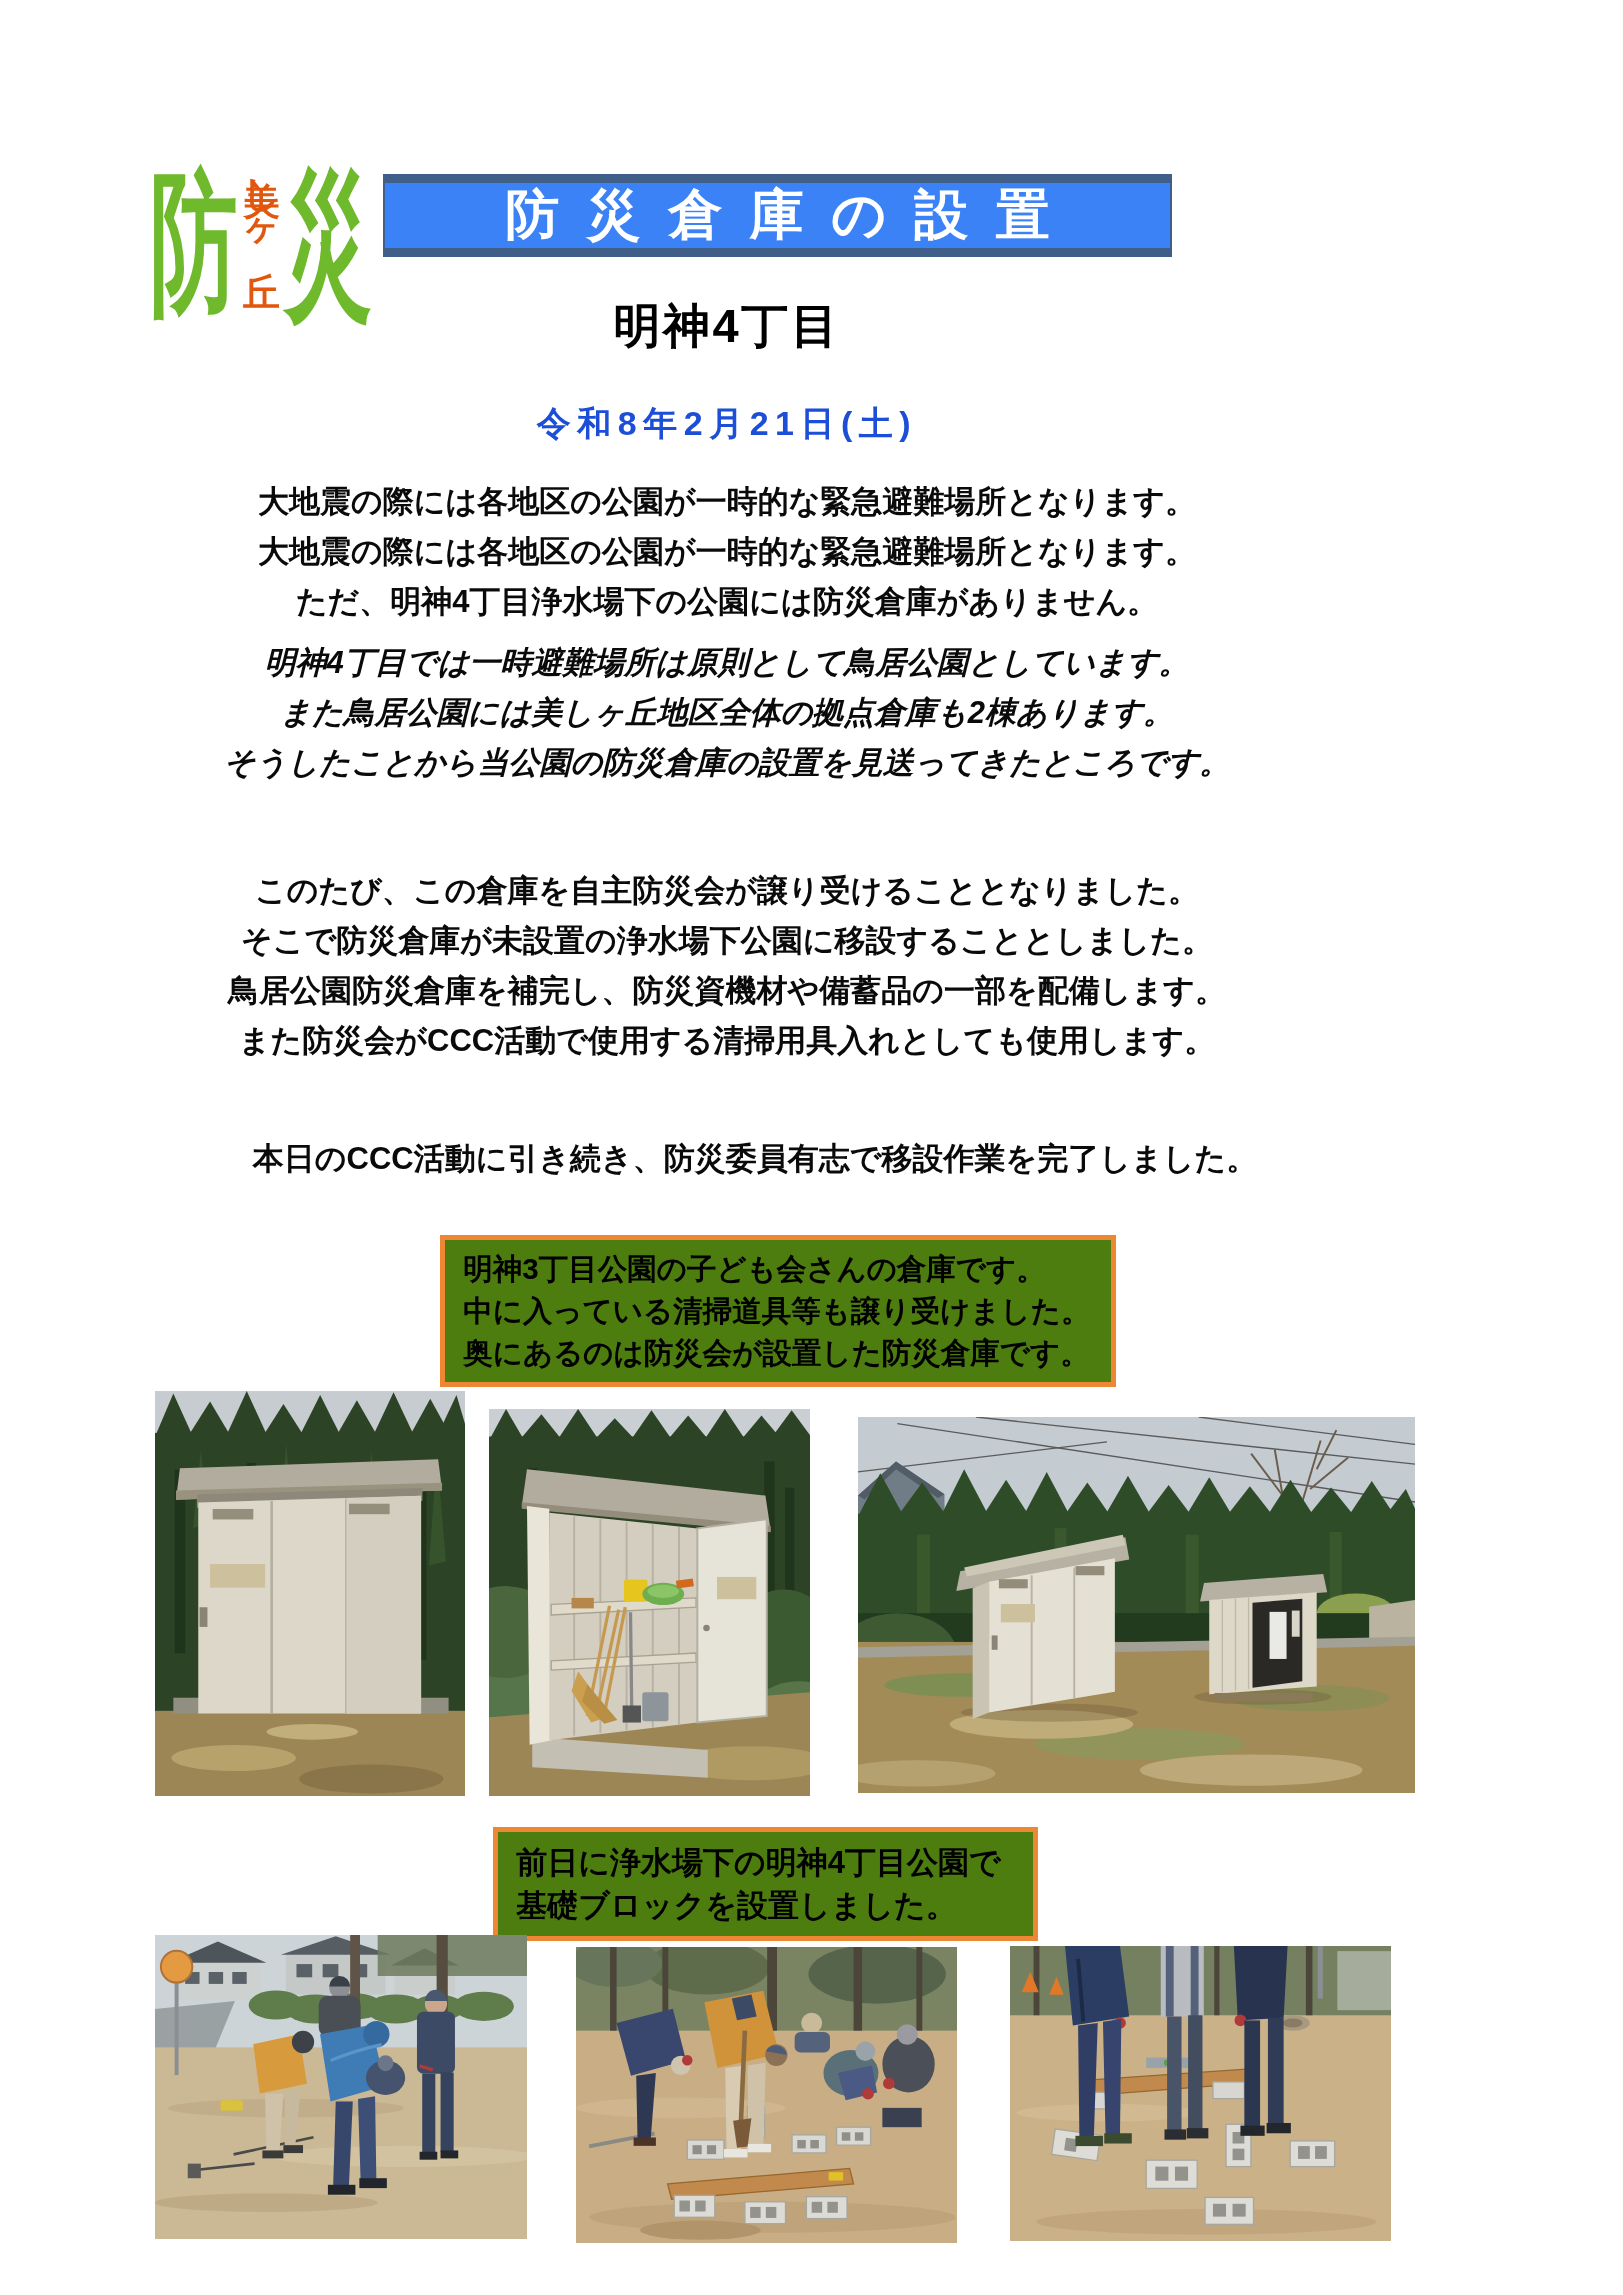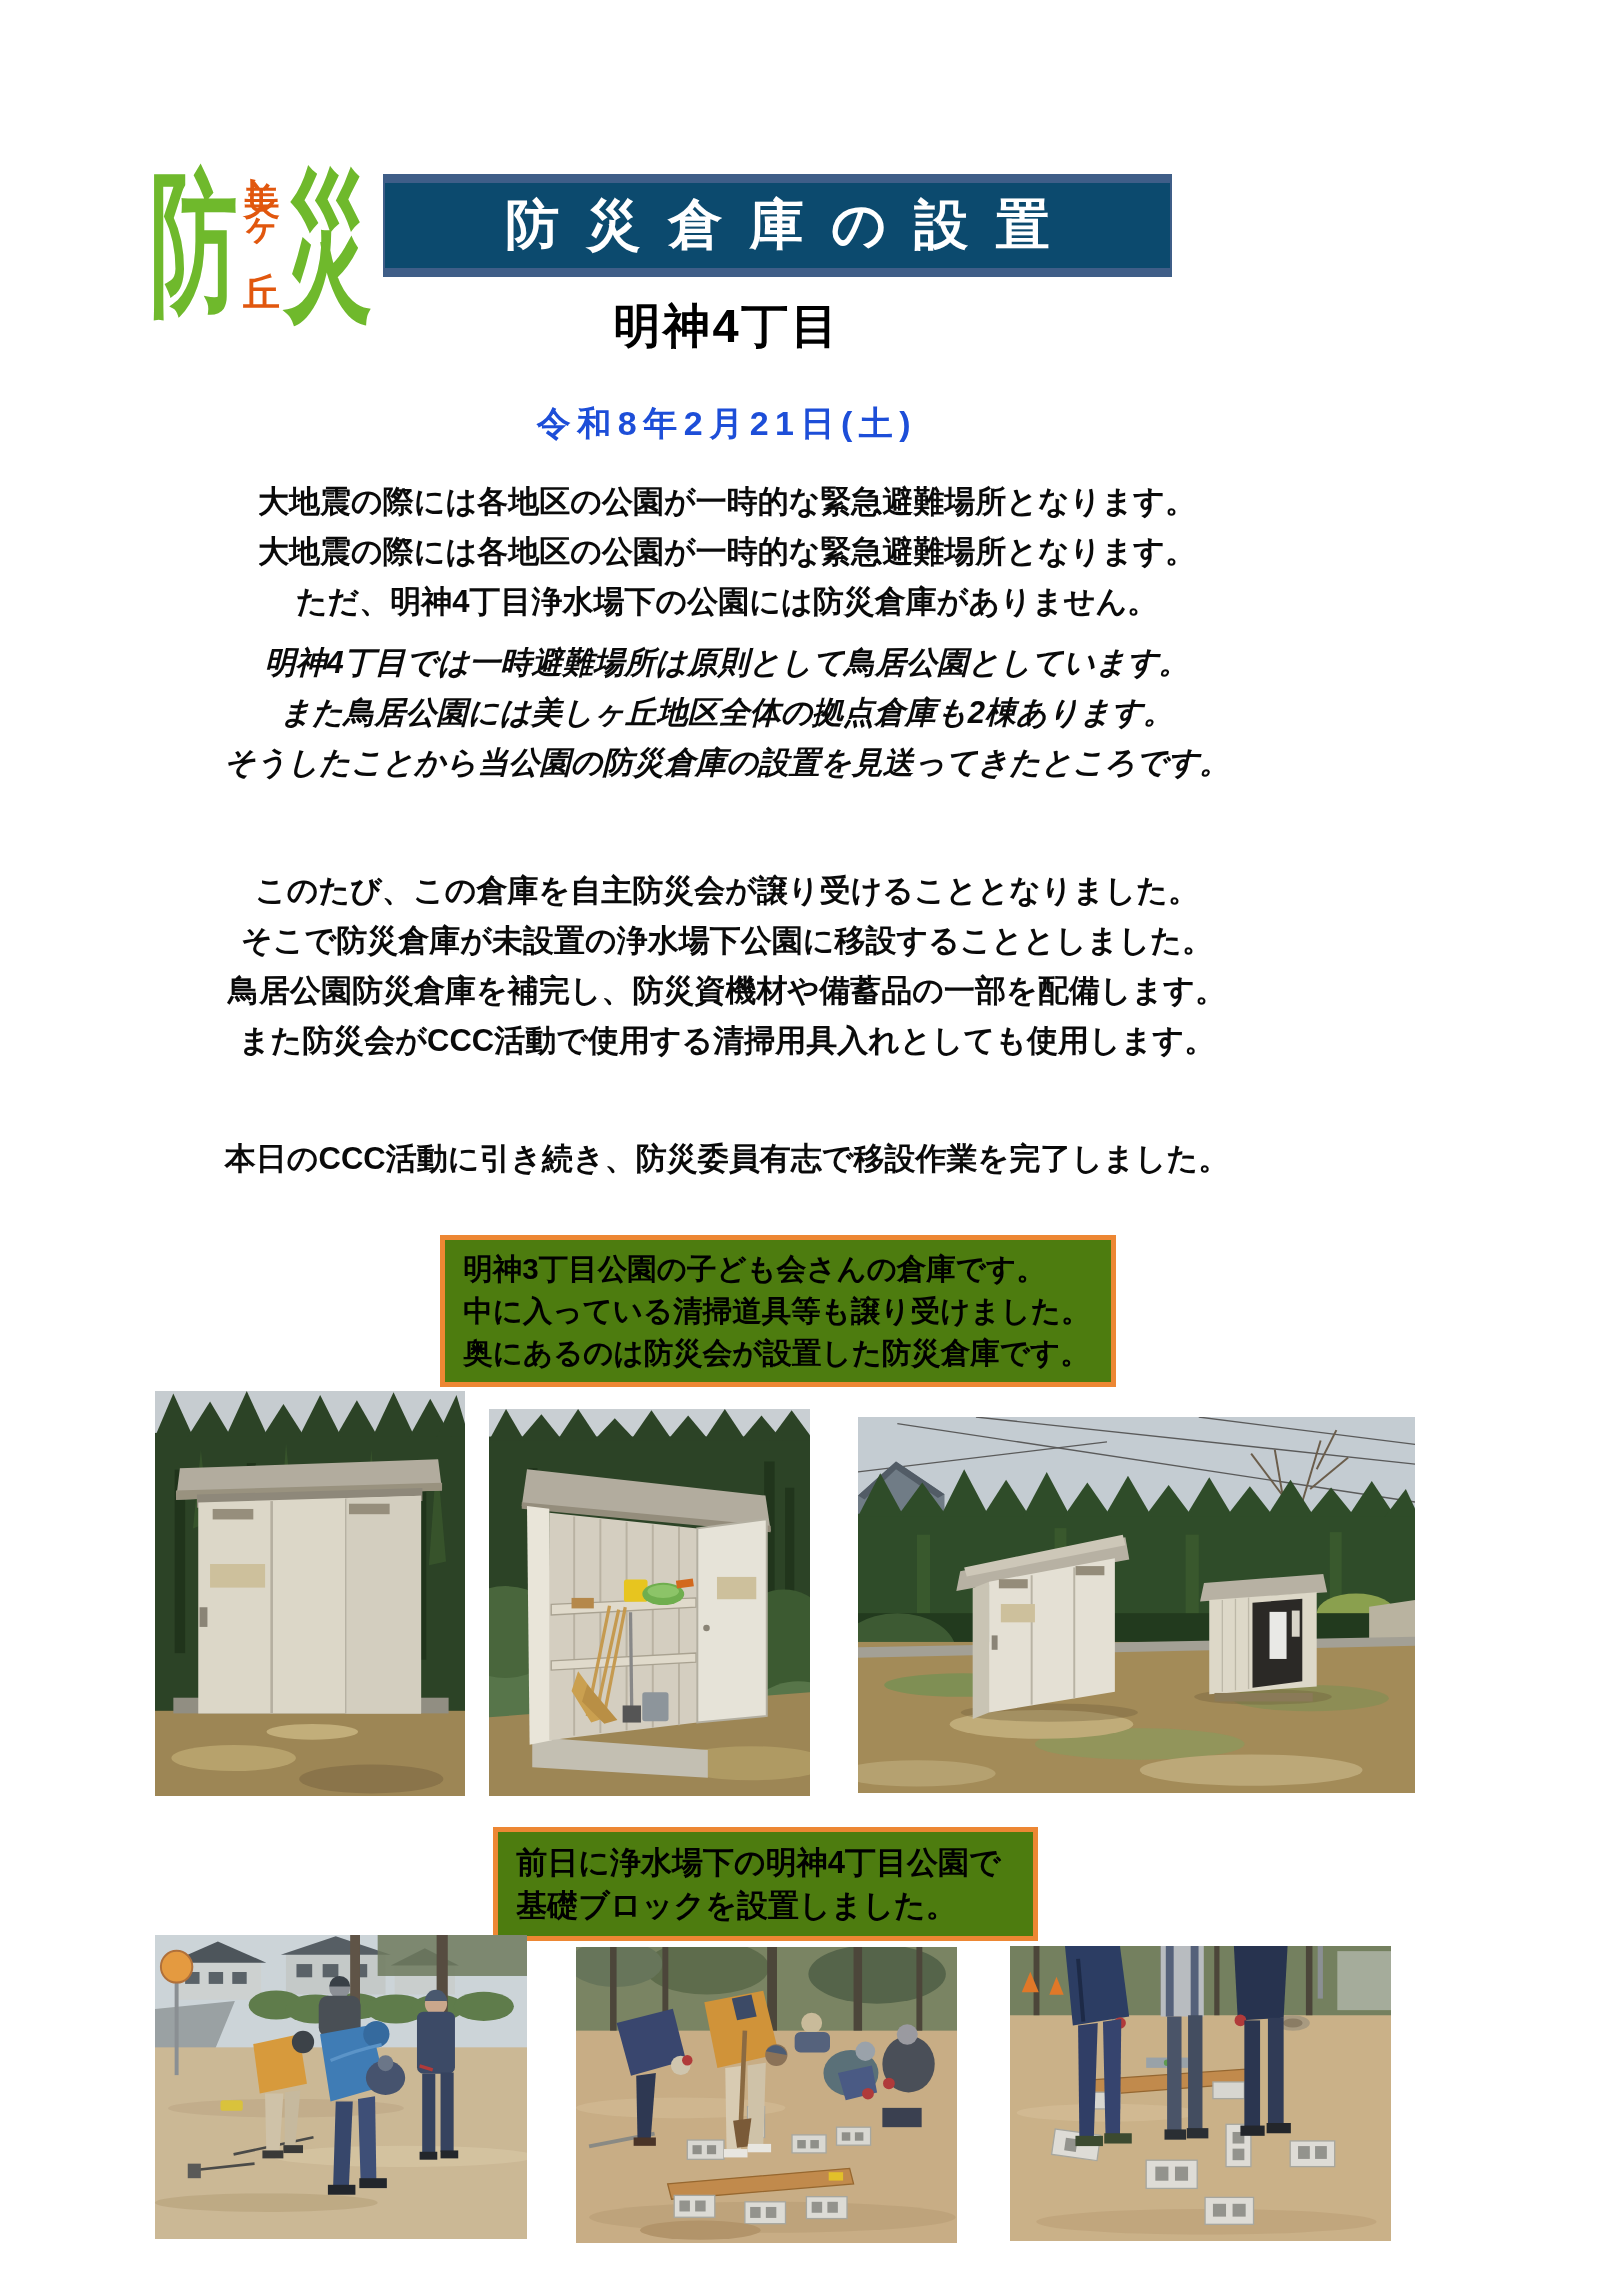--- a/index.html
+++ b/index.html
@@ -11,36 +11,36 @@
   .logo{left:162px;top:145px;width:198px;height:198px;}
   .logo-char{position:absolute;top:0;height:196px;line-height:196px;font-size:156px;
              font-weight:900;color:#6FB92C;}
   .logo-char-left{left:-11.8px;transform:scaleX(.56);transform-origin:left center;}
   .logo-char-right{right:-11.8px;transform:scaleX(.56);transform-origin:right center;}
   .logo-center{position:absolute;left:50%;top:3.9px;transform:translateX(-50%);
                writing-mode:vertical-rl;text-orientation:upright;height:191px;
                font-size:37px;font-weight:800;color:#E1570E;letter-spacing:2.6px;}
 
   
-  .banner{left:383px;top:174px;width:789px;height:103px;background:#0c4a6e;
+  .banner{left:383px;top:174px;width:789px;height:83px;background:#3b82f6;
           border:2.6px solid #3F5E88;border-top-width:9.2px;border-bottom-width:9.2px;
           box-sizing:border-box;display:flex;align-items:center;justify-content:center;}
   .banner-text{font-size:54px;font-weight:700;color:#fff;letter-spacing:27.5px;
                text-indent:27.5px;white-space:nowrap;}
 
   
   .page-title{left:0;top:295px;width:1454px;text-align:center;font-size:47px;
               font-weight:800;letter-spacing:2.6px;color:#000;}
   .event-date{left:0;top:401px;width:1454px;text-align:center;font-size:34px;
               font-weight:700;color:#1d4ed8;letter-spacing:6.5px;}
 
   
   .para{left:0;width:1454px;text-align:center;font-size:31px;font-weight:600;
         line-height:50px;color:#0a0a0a;}
-  .para-1{top:477px;} .para-2{top:638px;font-style:italic;} .para-3{top:866px;} .para-4{top:1134px;}
+  .para-1{top:477px;} .para-2{top:638px;font-style:italic;} .para-3{top:866px;} .para-4{top:1134px;margin-left:28px;}
 
   
   .callout{background:#4d7c0f;border:5.9px solid #ED8733;box-sizing:border-box;
            font-weight:700;color:#000;text-align:left;}
   .callout-1{left:440px;top:1235px;width:676px;padding:7.9px 18.3px;
              font-size:29.5px;line-height:42px;}
   .callout-2{left:493px;top:1827px;width:545px;padding:9.2px 18.3px;
              font-size:31px;line-height:43px;}
 
   

